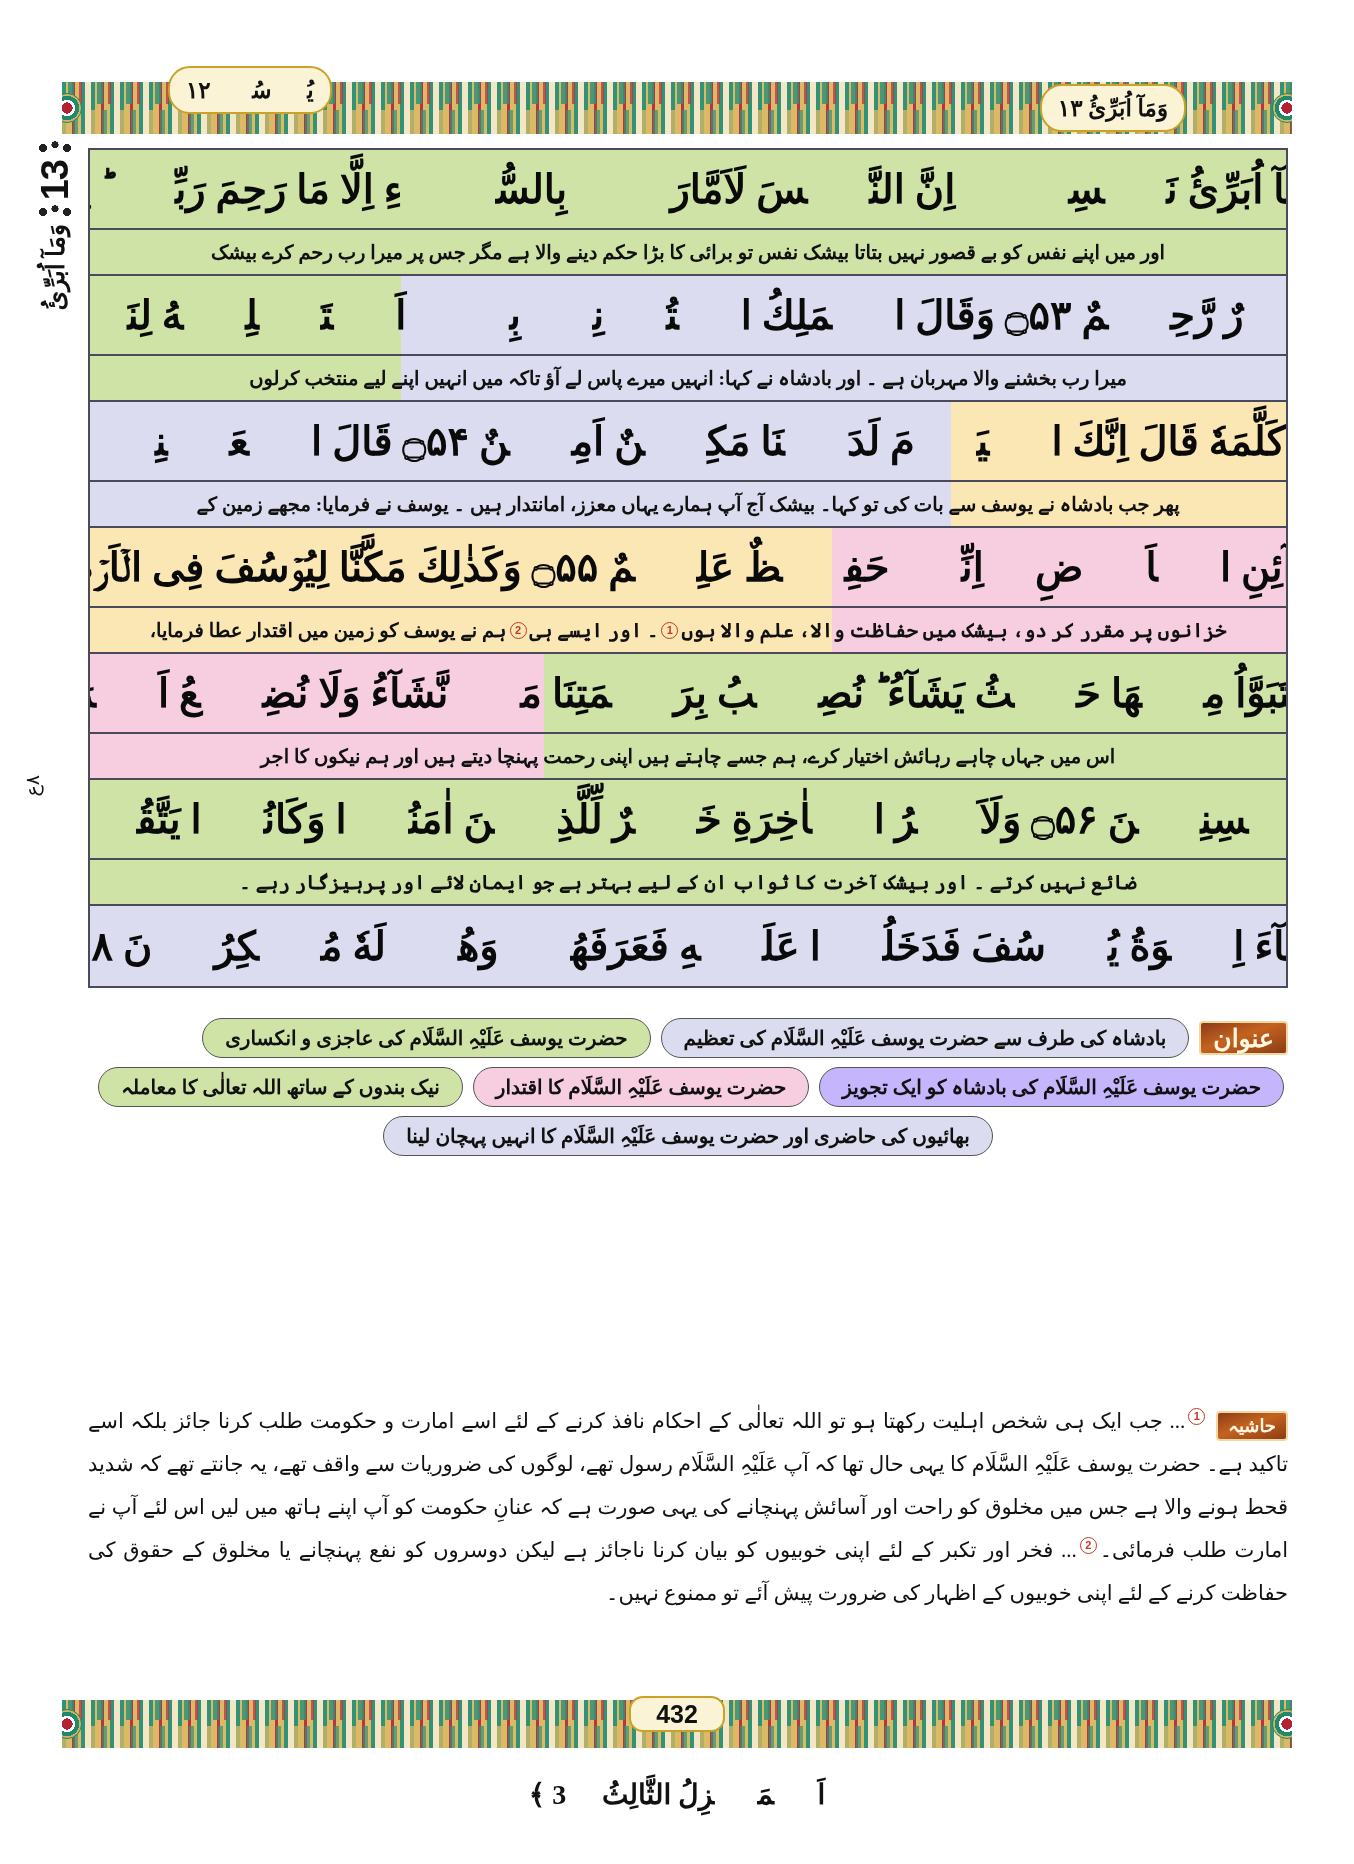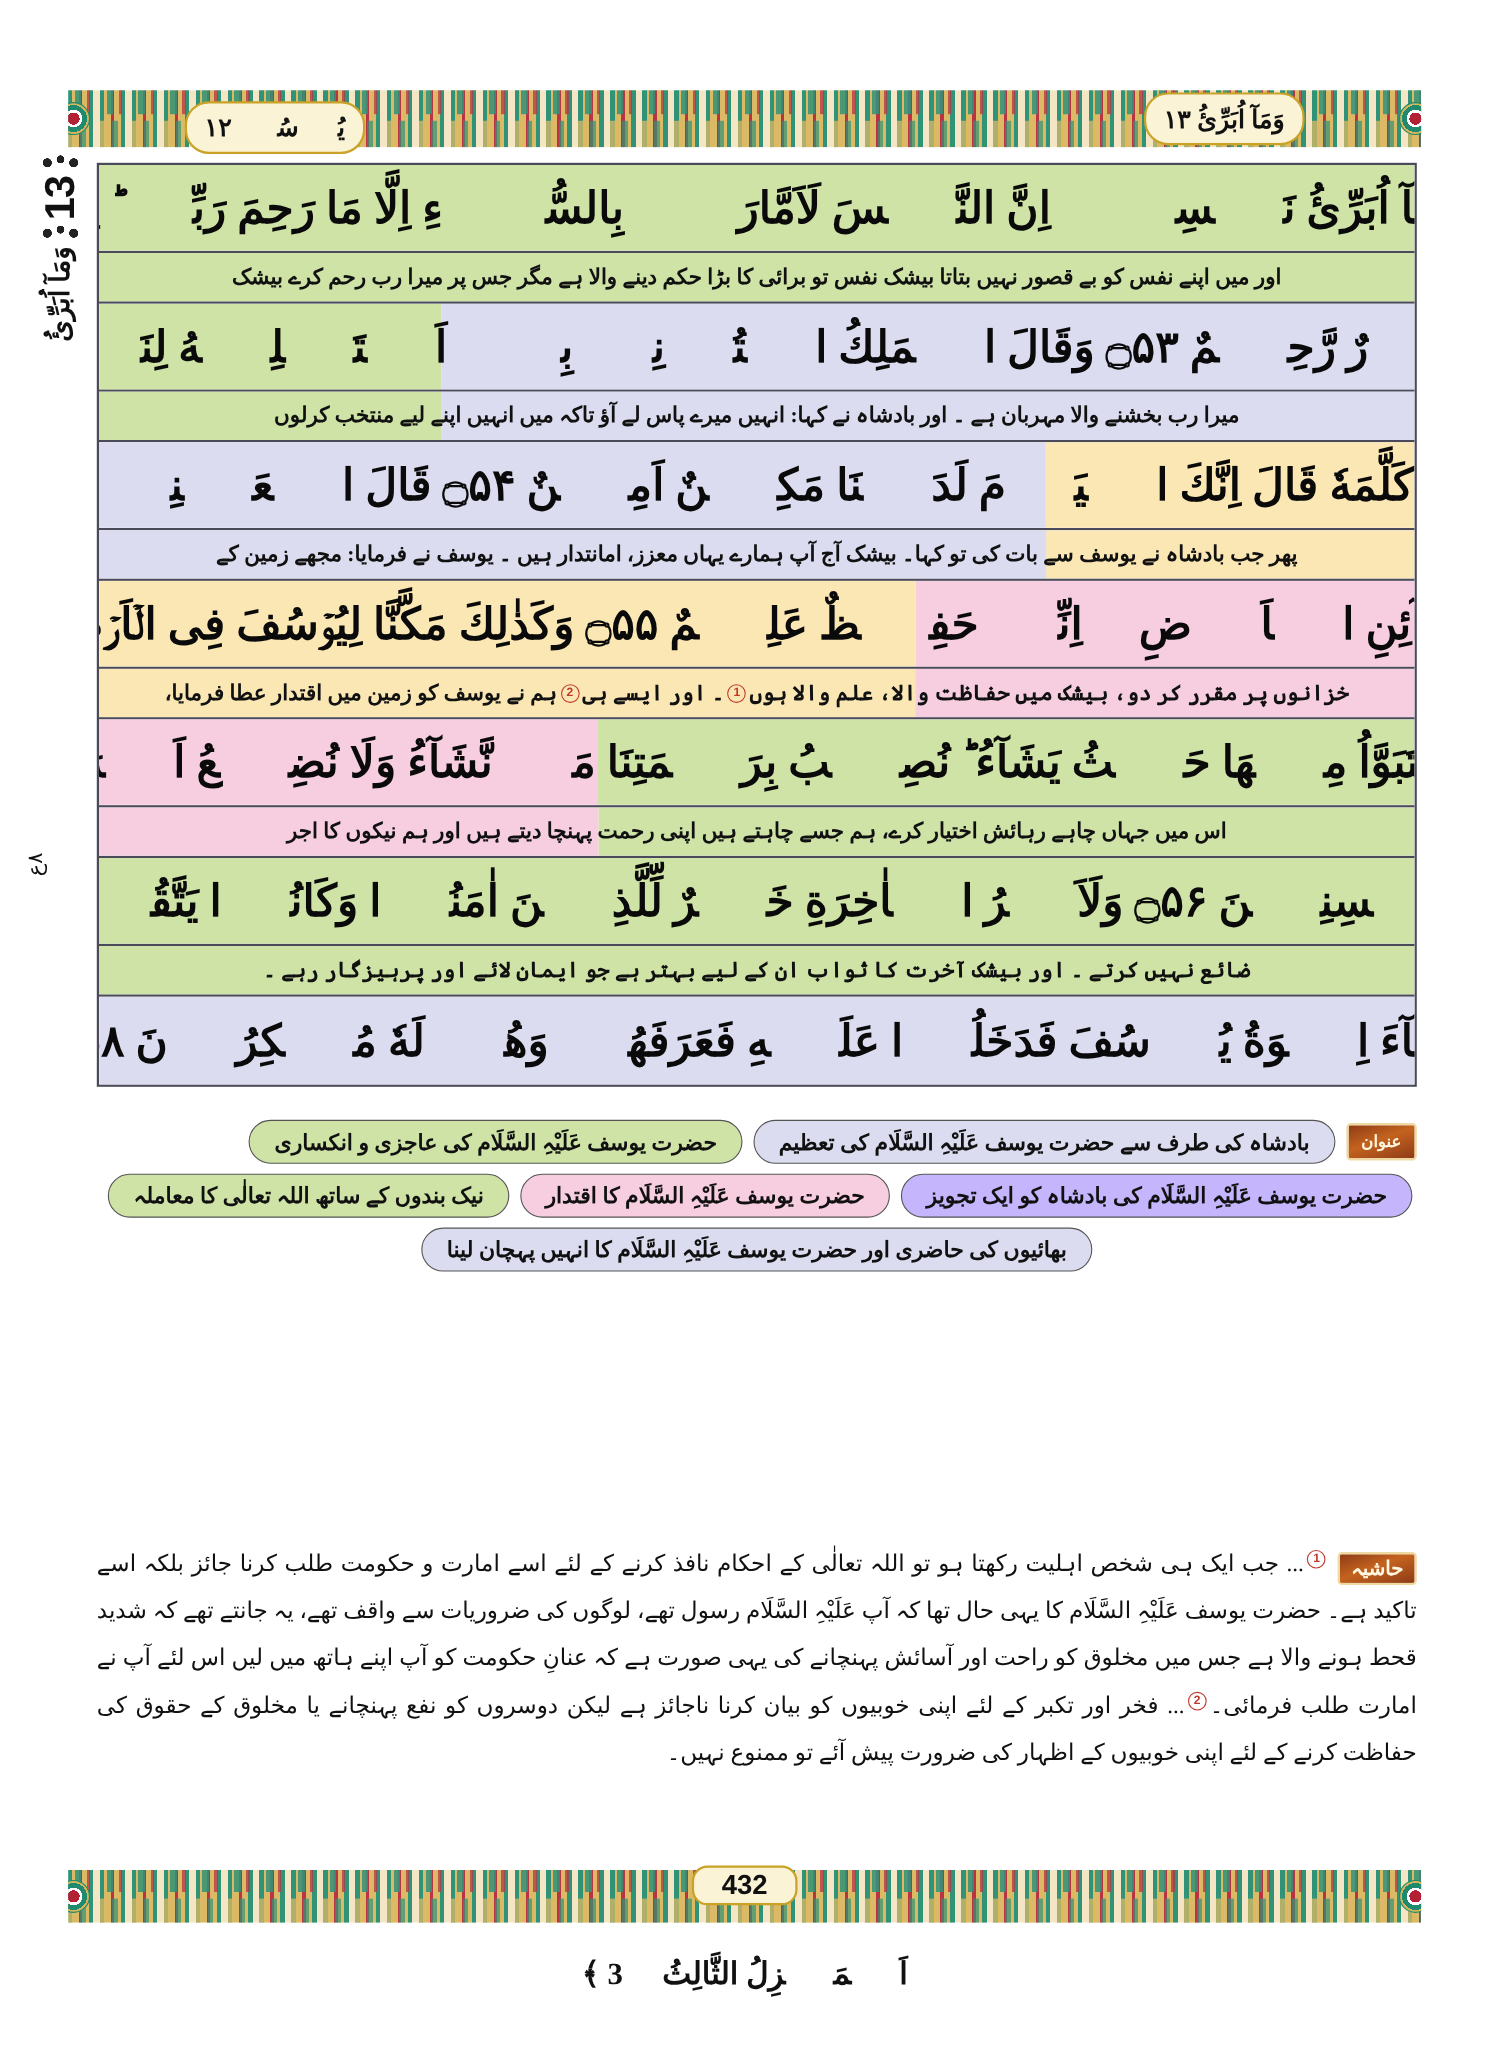--- a/index.html
+++ b/index.html
@@ -95,21 +95,21 @@
     justify-content: center;
     padding: 0 16px;
     z-index: 4;
     font-family: "Liberation Serif", "DejaVu Serif", serif;
     font-size: 23px;
     font-weight: bold;
     color: #111;
     direction: rtl;
     white-space: nowrap;
   }
-  .cartouche.surah { top: 92px; left: 168px; }
+  .cartouche.surah { top: 66px; left: 168px; }
   .cartouche.juz   { top: 84px; right: 168px; text-align: right; }
 
   
   .cartouche.pagenum {
     top: 1696px;
     left: 50%;
     transform: translateX(-50%);
     min-width: 96px;
     height: 36px;
     font-family: "Liberation Sans", sans-serif;
@@ -285,21 +285,21 @@
     display: inline-flex;
     align-items: center;
     justify-content: center;
     background: linear-gradient(160deg,#8d3b17 0%, #c4631f 45%, #8d3b17 100%);
     color: #fff7e0;
     border: 2px solid #f0d9a0;
     border-radius: 4px;
     padding: 4px 12px;
     height: 34px;
     font-family: "Liberation Serif", "DejaVu Serif", serif;
-    font-size: 15px;
+    font-size: 25px;
     font-weight: bold;
     white-space: nowrap;
   }
   .pill {
     display: inline-flex;
     align-items: center;
     justify-content: center;
     border: 1.6px solid #555;
     border-radius: 26px;
     height: 40px;

